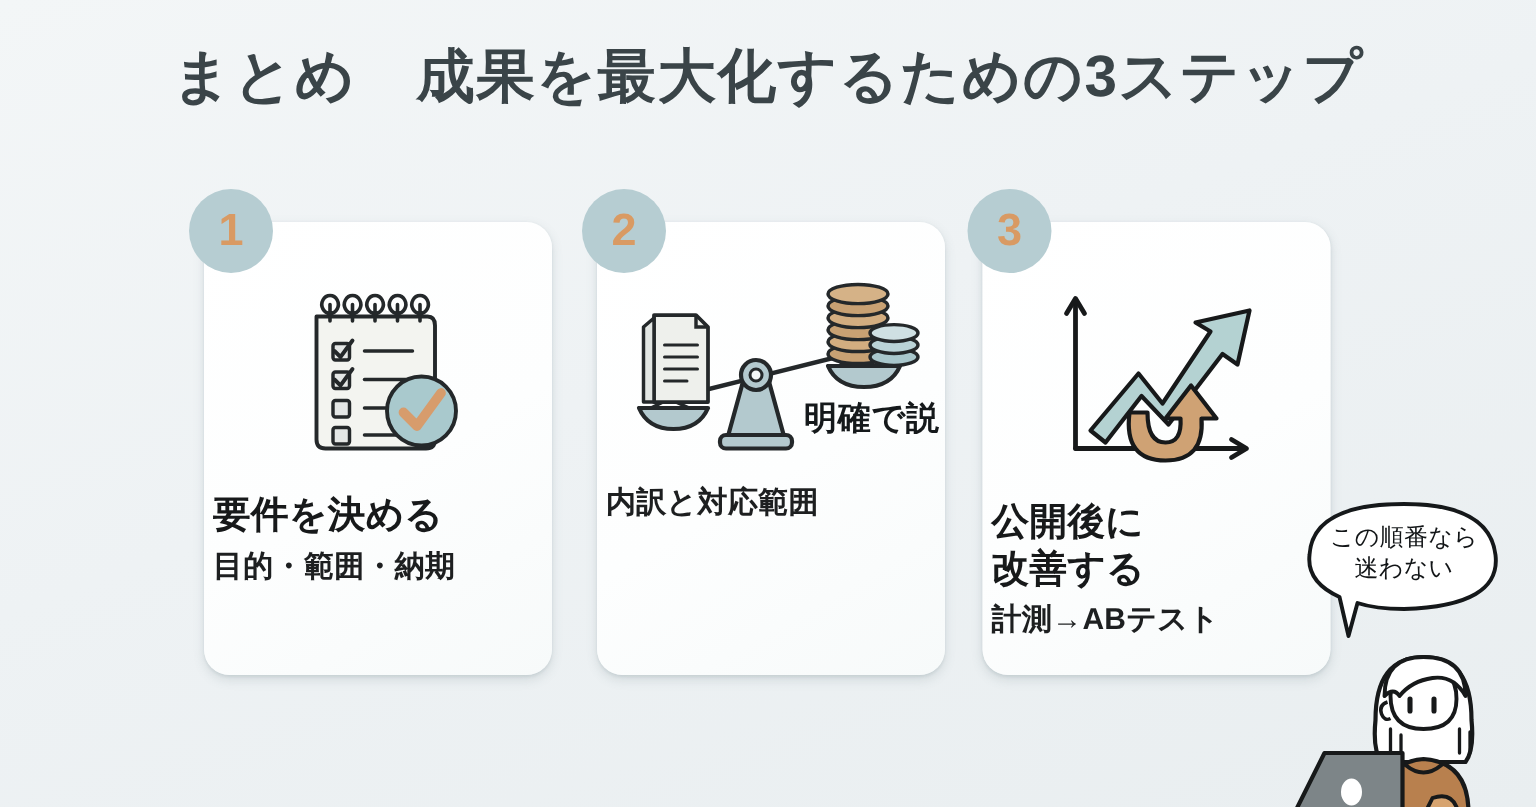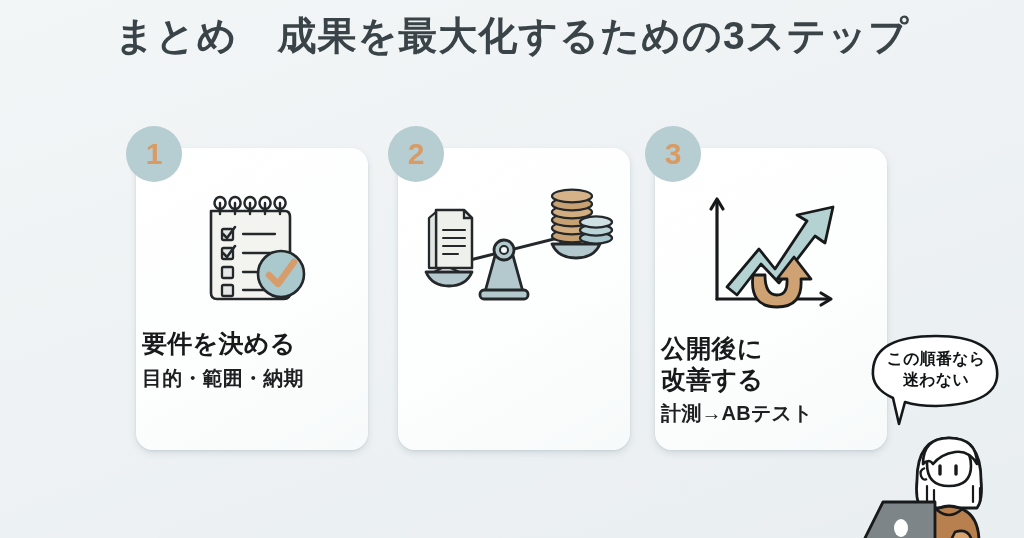--- a/index.html
+++ b/index.html
@@ -20,21 +20,21 @@
     width: 1024px;
     height: 538px;
     background: linear-gradient(160deg, #f3f6f7 0%, #eef2f4 45%, #e9eef0 100%);
     overflow: hidden;
   }
 
   
   .slide-title {
     position: absolute;
     left: 0;
-    top: 12px;
+    top: 28px;
     width: 1024px;
     text-align: center;
     font-size: 39px;
     font-weight: 700;
     letter-spacing: 1px;
     color: #3a4448;
     white-space: pre;
     line-height: 1.25;
   }
 
@@ -131,21 +131,21 @@
     height: 78px;
     z-index: 6;
   }
   .bubble-text {
     position: absolute;
     left: 0;
     top: 14px;
     width: 134px;
     text-align: center;
     font-size: 16px;
-    font-weight: 700;
+    font-weight: 400;
     color: #111416;
     line-height: 1.33;
     white-space: pre-line;
     letter-spacing: 0.2px;
   }
 
   
   #character {
     position: absolute;
     left: 861px;
@@ -247,22 +247,24 @@
           <ellipse cx="148" cy="8" rx="20" ry="6.4" fill="#d5b287"></ellipse>
         </g>
         <g stroke="#24282a" stroke-width="2.3">
           <ellipse cx="172" cy="50" rx="16" ry="5.6" fill="#a9c7cc"></ellipse>
           <ellipse cx="172" cy="42" rx="16" ry="5.6" fill="#bad3d7"></ellipse>
           <ellipse cx="172" cy="34" rx="16" ry="5.6" fill="#cfe0e3"></ellipse>
         </g>
       </svg>
     </div>
 
+    <div class="overlay-caption">明確で説</div>
 
     <div class="card-text">
+      <div class="card-sub">内訳と対応範囲</div>
     </div>
   </div>
 
   <div class="card" id="card-3">
 
     <div class="badge">3</div>
 
     <div class="card-icon">
       <svg width="140" height="126" viewBox="0 0 140 126">
 

